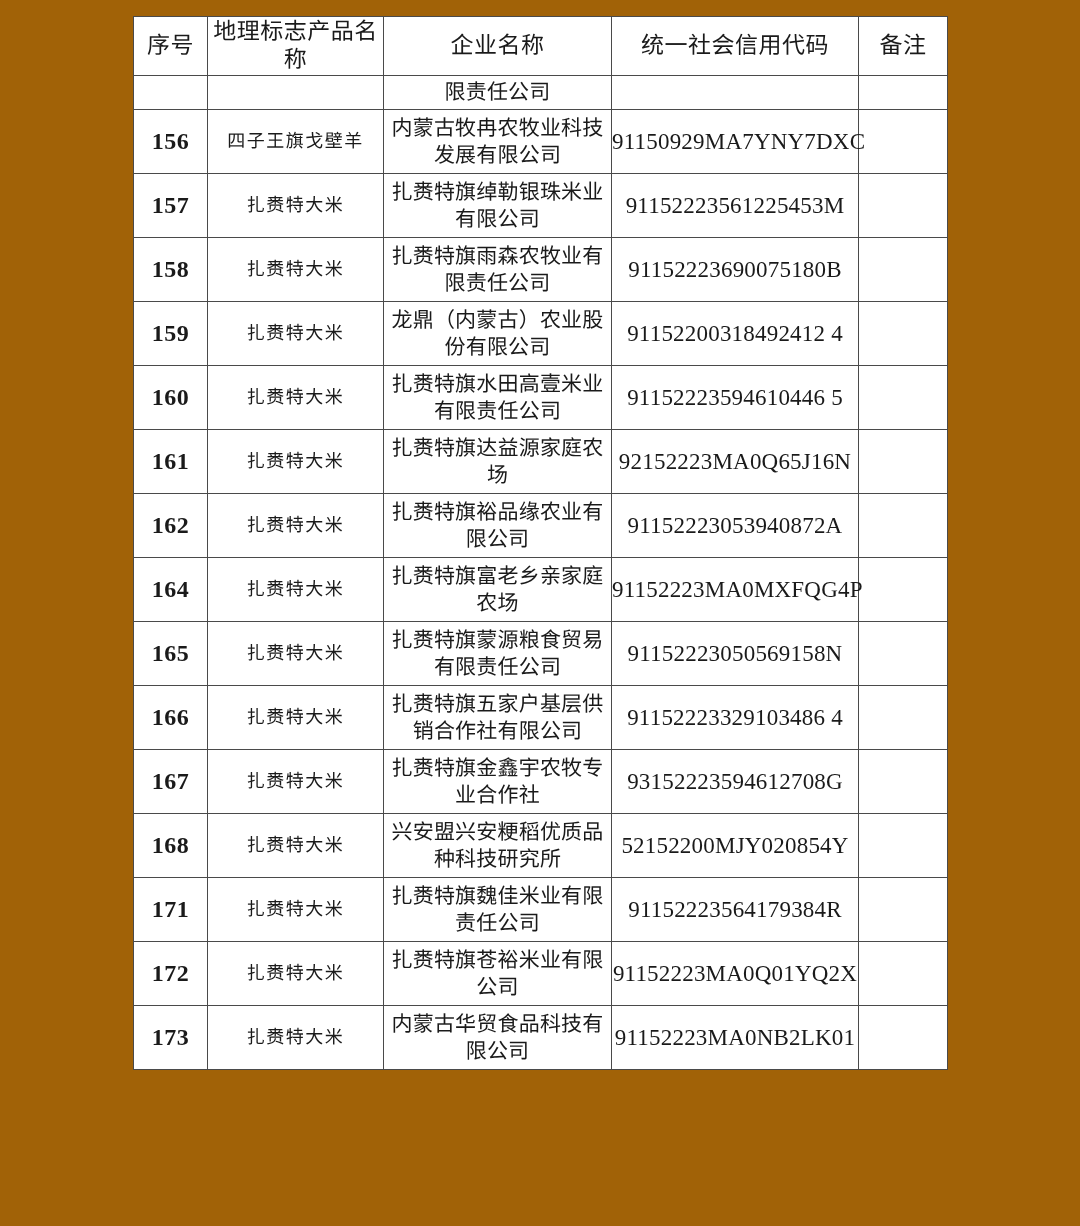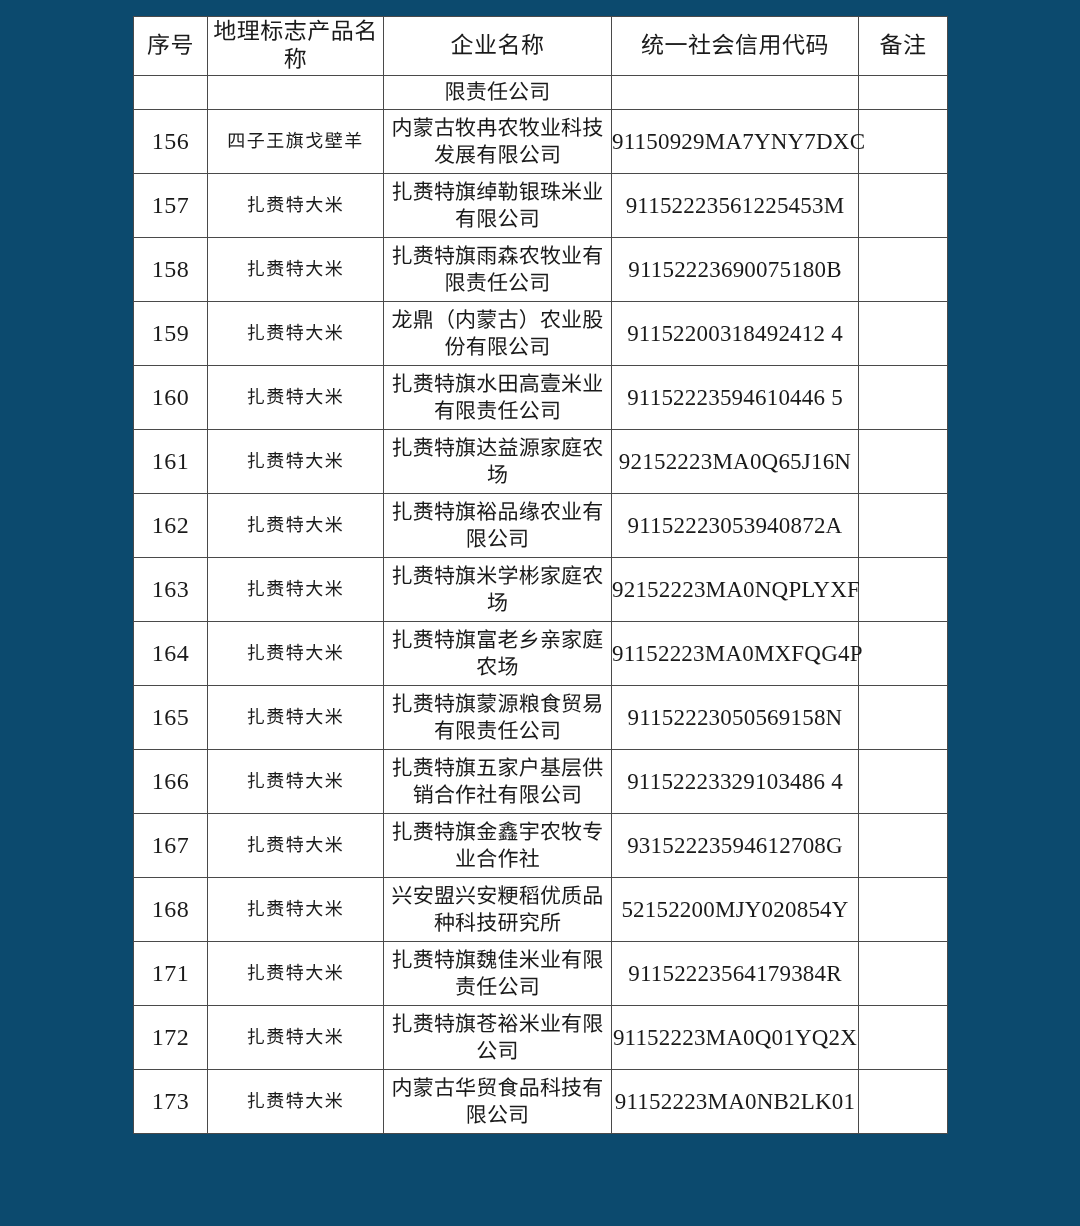--- a/index.html
+++ b/index.html
@@ -16,21 +16,21 @@
     position: relative;
     overflow: hidden;
   }
 
   .page {
     position: absolute;
     left: 0;
     top: 0;
     width: 1080px;
     height: 1226px;
-    background: #0c4a6e;
+    background: #a16207;
   }
 
   .table-wrap {
     position: absolute;
     left: 133px;
     top: 16px;
     width: 814px;
   }
 
   table.gi-table {
@@ -74,20 +74,21 @@
   }
 
   
   .cell {
     height: 63px;
     padding: 3px 4px;
   }
   .cell-seq {
     font-size: 24px;
     letter-spacing: 0.5px;
+    font-weight: bold;
   }
   .cell-prod {
     font-size: 18px;
     line-height: 1.25;
     letter-spacing: 1.5px;
   }
   .cell-ent {
     font-size: 21px;
     line-height: 1.28;
     letter-spacing: 0.2px;
@@ -175,27 +176,20 @@
             <td class="cell cell-note"></td>
           </tr>
           <tr>
             <td class="cell cell-seq">162</td>
             <td class="cell cell-prod">扎赉特大米</td>
             <td class="cell cell-ent">扎赉特旗裕品缘农业有限公司</td>
             <td class="cell cell-code">91152223053940872A</td>
             <td class="cell cell-note"></td>
           </tr>
           <tr>
-            <td class="cell cell-seq">163</td>
-            <td class="cell cell-prod">扎赉特大米</td>
-            <td class="cell cell-ent">扎赉特旗米学彬家庭农场</td>
-            <td class="cell cell-code">92152223MA0NQPLYXF</td>
-            <td class="cell cell-note"></td>
-          </tr>
-          <tr>
             <td class="cell cell-seq">164</td>
             <td class="cell cell-prod">扎赉特大米</td>
             <td class="cell cell-ent">扎赉特旗富老乡亲家庭农场</td>
             <td class="cell cell-code">91152223MA0MXFQG4P</td>
             <td class="cell cell-note"></td>
           </tr>
           <tr>
             <td class="cell cell-seq">165</td>
             <td class="cell cell-prod">扎赉特大米</td>
             <td class="cell cell-ent">扎赉特旗蒙源粮食贸易有限责任公司</td>

